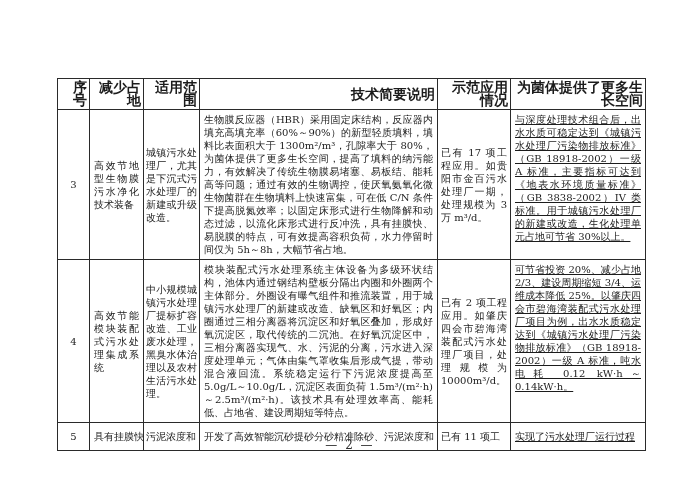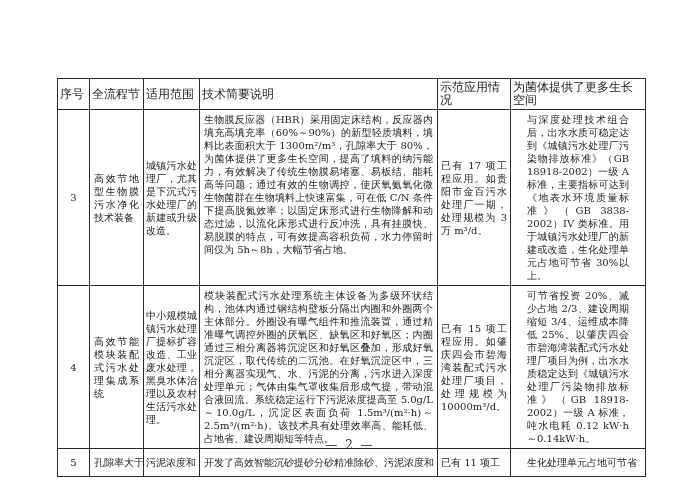--- a/index.html
+++ b/index.html
@@ -25,25 +25,25 @@
   }
   .doc-table th,
   .doc-table td {
     border: 1px solid #2a2a2a;
     box-sizing: border-box;
     overflow: hidden;
     font-size: 10px;
     line-height: 13px;
   }
   .doc-table th {
-    font-weight: normal;
-    text-align: left;
+    font-weight: bold;
+    text-align: right;
     vertical-align: middle;
     padding: 2px;
-    font-size: 12px;
+    font-size: 14px;
   }
   td.c-no {
     text-align: center;
     vertical-align: middle;
     padding: 2px;
   }
   td.c-name {
     text-align: justify;
     vertical-align: middle;
     padding: 2px 4px;
@@ -60,21 +60,22 @@
     padding: 3px 4px;
   }
   td.c-demo {
     text-align: justify;
     vertical-align: middle;
     padding: 2px 3px;
   }
   td.c-effect {
     text-align: justify;
     vertical-align: top;
-    padding: 3px 16px;
+    padding: 3px 4px;
+    text-decoration: underline;
   }
   tr.row-header { height: 22px; }
   tr.row-3 { height: 148px; }
   tr.row-4 { height: 152px; }
   tr.row-5 { height: 28px; }
   tr.row-5 td {
     vertical-align: middle;
     white-space: nowrap;
   }
   .page-number {
@@ -98,50 +99,50 @@
       <col style="width:32px">
       <col style="width:54px">
       <col style="width:56px">
       <col style="width:238px">
       <col style="width:73px">
       <col style="width:135px">
     </colgroup>
     <thead>
       <tr class="row-header">
         <th>序号</th>
-        <th>全流程节</th>
+        <th>减少占地</th>
         <th>适用范围</th>
         <th>技术简要说明</th>
         <th>示范应用情况</th>
         <th>为菌体提供了更多生长空间</th>
       </tr>
     </thead>
     <tbody>
       <tr class="row-3">
         <td class="c-no">3</td>
         <td class="c-name">高效节地型生物膜污水净化技术装备</td>
         <td class="c-scope">城镇污水处理厂，尤其是下沉式污水处理厂的新建或升级改造。</td>
         <td class="c-desc">生物膜反应器（HBR）采用固定床结构，反应器内填充高填充率（60%～90%）的新型轻质填料，填料比表面积大于 1300m²/m³，孔隙率大于 80%，为菌体提供了更多生长空间，提高了填料的纳污能力，有效解决了传统生物膜易堵塞、易板结、能耗高等问题；通过有效的生物调控，使厌氧氨氧化微生物菌群在生物填料上快速富集，可在低 C/N 条件下提高脱氮效率；以固定床形式进行生物降解和动态过滤，以流化床形式进行反冲洗，具有挂膜快、易脱膜的特点，可有效提高容积负荷，水力停留时间仅为 5h～8h，大幅节省占地。</td>
         <td class="c-demo">已有 17 项工程应用。如贵阳市金百污水处理厂一期，处理规模为 3 万 m³/d。</td>
         <td class="c-effect">与深度处理技术组合后，出水水质可稳定达到《城镇污水处理厂污染物排放标准》（GB 18918-2002）一级 A 标准，主要指标可达到《地表水环境质量标准》（GB 3838-2002）IV 类标准。用于城镇污水处理厂的新建或改造，生化处理单元占地可节省 30%以上。</td>
       </tr>
       <tr class="row-4">
         <td class="c-no">4</td>
         <td class="c-name">高效节能模块装配式污水处理集成系统</td>
         <td class="c-scope">中小规模城镇污水处理厂提标扩容改造、工业废水处理，黑臭水体治理以及农村生活污水处理。</td>
-        <td class="c-desc">模块装配式污水处理系统主体设备为多级环状结构，池体内通过钢结构壁板分隔出内圈和外圈两个主体部分。外圈设有曝气组件和推流装置，通过精准曝气调控外圈的厌氧区、缺氧区和好氧区；内圈通过三相分离器将沉淀区和好氧区叠加，形成好氧沉淀区，取代传统的二沉池。在好氧沉淀区中，三相分离器实现气、水、污泥的分离，污水进入深度处理单元；气体由集气罩收集后形成气提，带动混合液回流。系统稳定运行下污泥浓度提高至 5.0g/L～10.0g/L，沉淀区表面负荷 1.5m³/(m²·h)～2.5m³/(m²·h)。该技术具有处理效率高、能耗低、占地省、建设周期短等特点。</td>
-        <td class="c-demo">已有 15 项工程应用。如肇庆四会市碧海湾装配式污水处理厂项目，处理规模为 10000m³/d。</td>
+        <td class="c-desc">模块装配式污水处理系统主体设备为多级环状结构，池体内通过钢结构壁板分隔出内圈和外圈两个主体部分。外圈设有曝气组件和推流装置，用于城镇污水处理厂的新建或改造、缺氧区和好氧区；内圈通过三相分离器将沉淀区和好氧区叠加，形成好氧沉淀区，取代传统的二沉池。在好氧沉淀区中，三相分离器实现气、水、污泥的分离，污水进入深度处理单元；气体由集气罩收集后形成气提，带动混合液回流。系统稳定运行下污泥浓度提高至 5.0g/L～10.0g/L，沉淀区表面负荷 1.5m³/(m²·h)～2.5m³/(m²·h)。该技术具有处理效率高、能耗低、占地省、建设周期短等特点。</td>
+        <td class="c-demo">已有 2 项工程应用。如肇庆四会市碧海湾装配式污水处理厂项目，处理规模为 10000m³/d。</td>
         <td class="c-effect">可节省投资 20%、减少占地 2/3、建设周期缩短 3/4、运维成本降低 25%。以肇庆四会市碧海湾装配式污水处理厂项目为例，出水水质稳定达到《城镇污水处理厂污染物排放标准》（GB 18918-2002）一级 A 标准，吨水电耗 0.12 kW·h～0.14kW·h。</td>
       </tr>
       <tr class="row-5">
         <td class="c-no">5</td>
-        <td class="c-name">孔隙率大于</td>
+        <td class="c-name">具有挂膜快</td>
         <td class="c-scope">污泥浓度和</td>
         <td class="c-desc">开发了高效智能沉砂提砂分砂精准除砂、污泥浓度和</td>
         <td class="c-demo">已有 11 项工</td>
-        <td class="c-effect">生化处理单元占地可节省</td>
+        <td class="c-effect">实现了污水处理厂运行过程</td>
       </tr>
     </tbody>
   </table>
 
   <div class="page-number">— 2 —</div>
 
 </div>
 
 </body></html>

